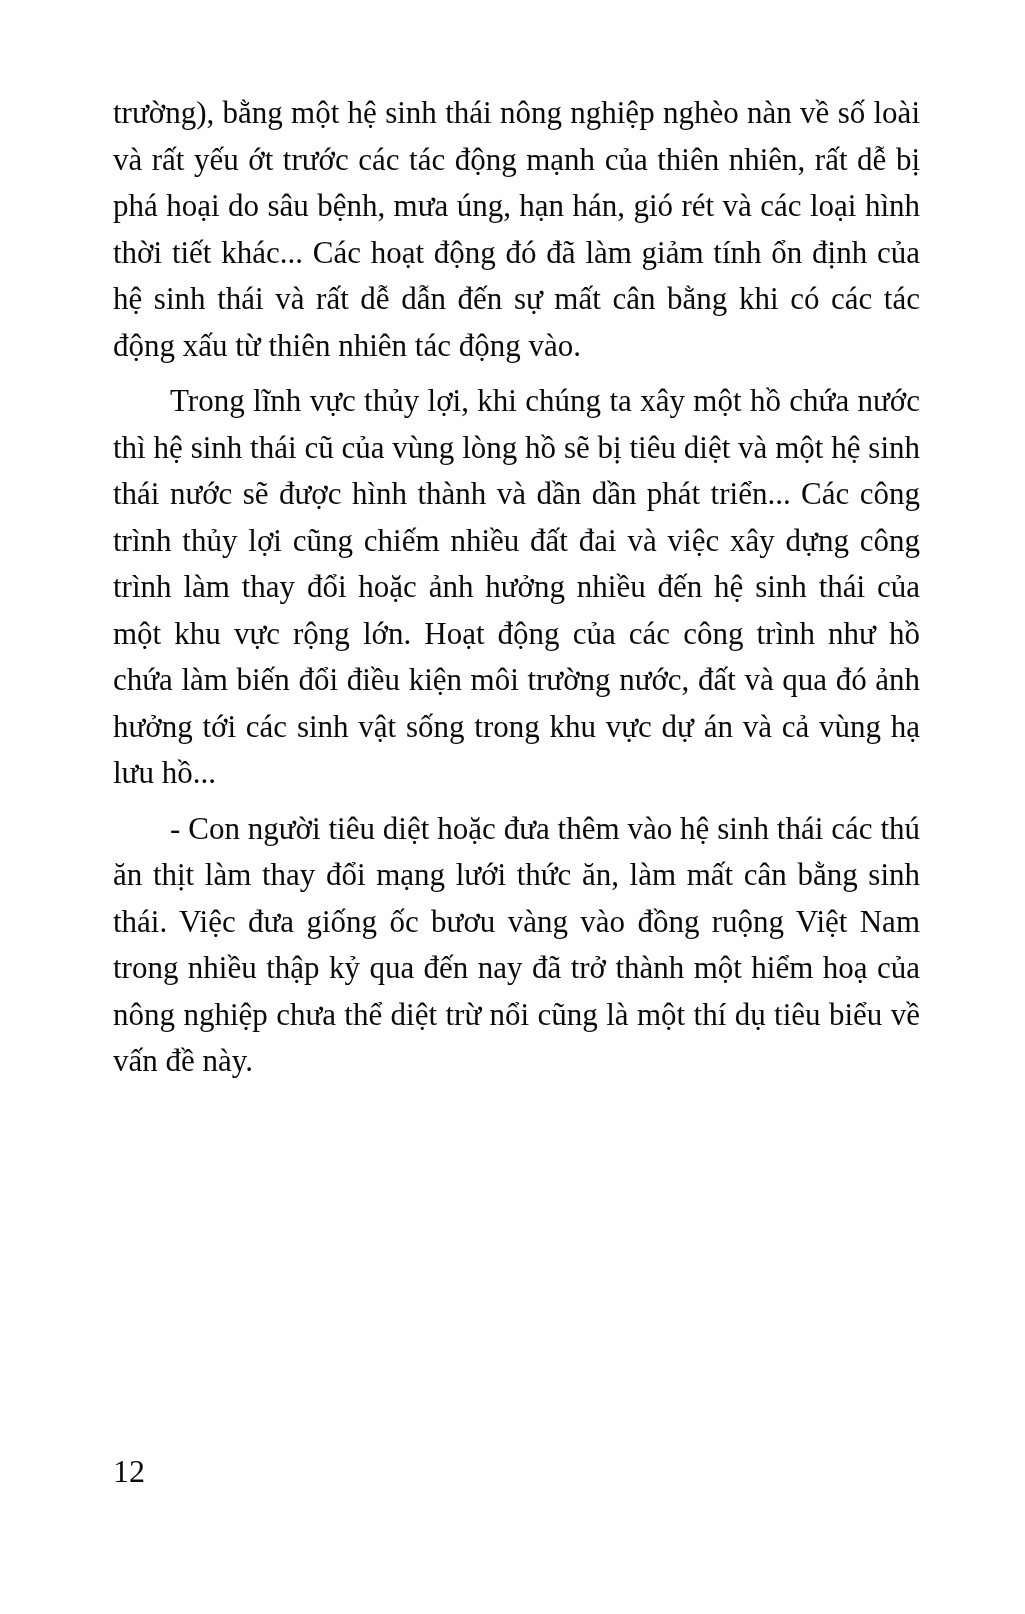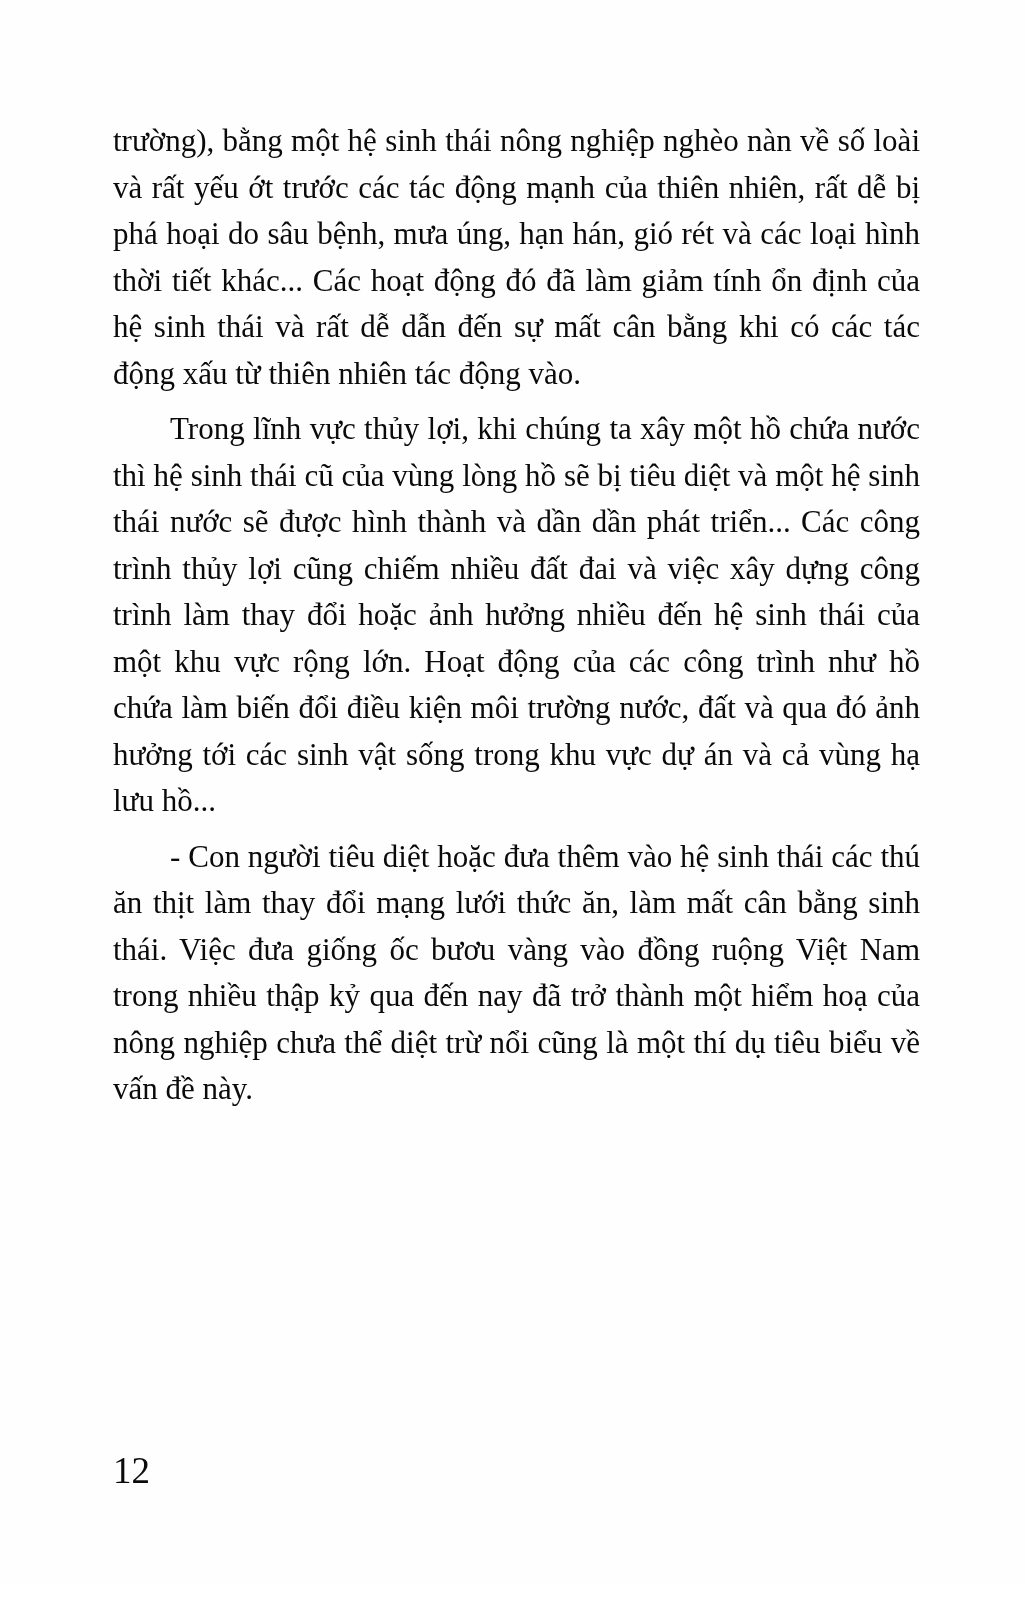--- a/index.html
+++ b/index.html
@@ -10,21 +10,21 @@
   .page {
     position: relative;
     width: 1025px;
     height: 1584px;
     background: #fefefe;
     color: #0a0a0a;
     font-family: "Liberation Serif", "DejaVu Serif", serif;
     font-size: 31px;
     line-height: 46.5px;
     box-sizing: border-box;
-    padding: 118px 105px 0 113px;
+    padding: 90px 105px 0 113px;
     overflow: hidden;
   }
   .para {
     margin: 0 0 9px 0;
     text-align: justify;
     text-indent: 57px;
   }
   .para.no-indent {
     text-indent: 0;
   }
@@ -32,21 +32,21 @@
     margin: 24px 0 12px 0;
     text-align: justify;
     text-indent: 57px;
     font-weight: bold;
     font-style: italic;
   }
   .page-number {
     position: absolute;
     left: 113px;
     top: 1448px;
-    font-size: 37px;
+    font-size: 32px;
     font-style: normal;
   }
 </style>
 </head>
 <body>
 
 <div class="page">
   <p class="para no-indent">trường), bằng một hệ sinh thái nông nghiệp nghèo nàn về số loài và rất yếu ớt trước các tác động mạnh của thiên nhiên, rất dễ bị phá hoại do sâu bệnh, mưa úng, hạn hán, gió rét và các loại hình thời tiết khác... Các hoạt động đó đã làm giảm tính ổn định của hệ sinh thái và rất dễ dẫn đến sự mất cân bằng khi có các tác động xấu từ thiên nhiên tác động vào.</p>
 
   <p class="para">Trong lĩnh vực thủy lợi, khi chúng ta xây một hồ chứa nước thì hệ sinh thái cũ của vùng lòng hồ sẽ bị tiêu diệt và một hệ sinh thái nước sẽ được hình thành và dần dần phát triển... Các công trình thủy lợi cũng chiếm nhiều đất đai và việc xây dựng công trình làm thay đổi hoặc ảnh hưởng nhiều đến hệ sinh thái của một khu vực rộng lớn. Hoạt động của các công trình như hồ chứa làm biến đổi điều kiện môi trường nước, đất và qua đó ảnh hưởng tới các sinh vật sống trong khu vực dự án và cả vùng hạ lưu hồ...</p>

